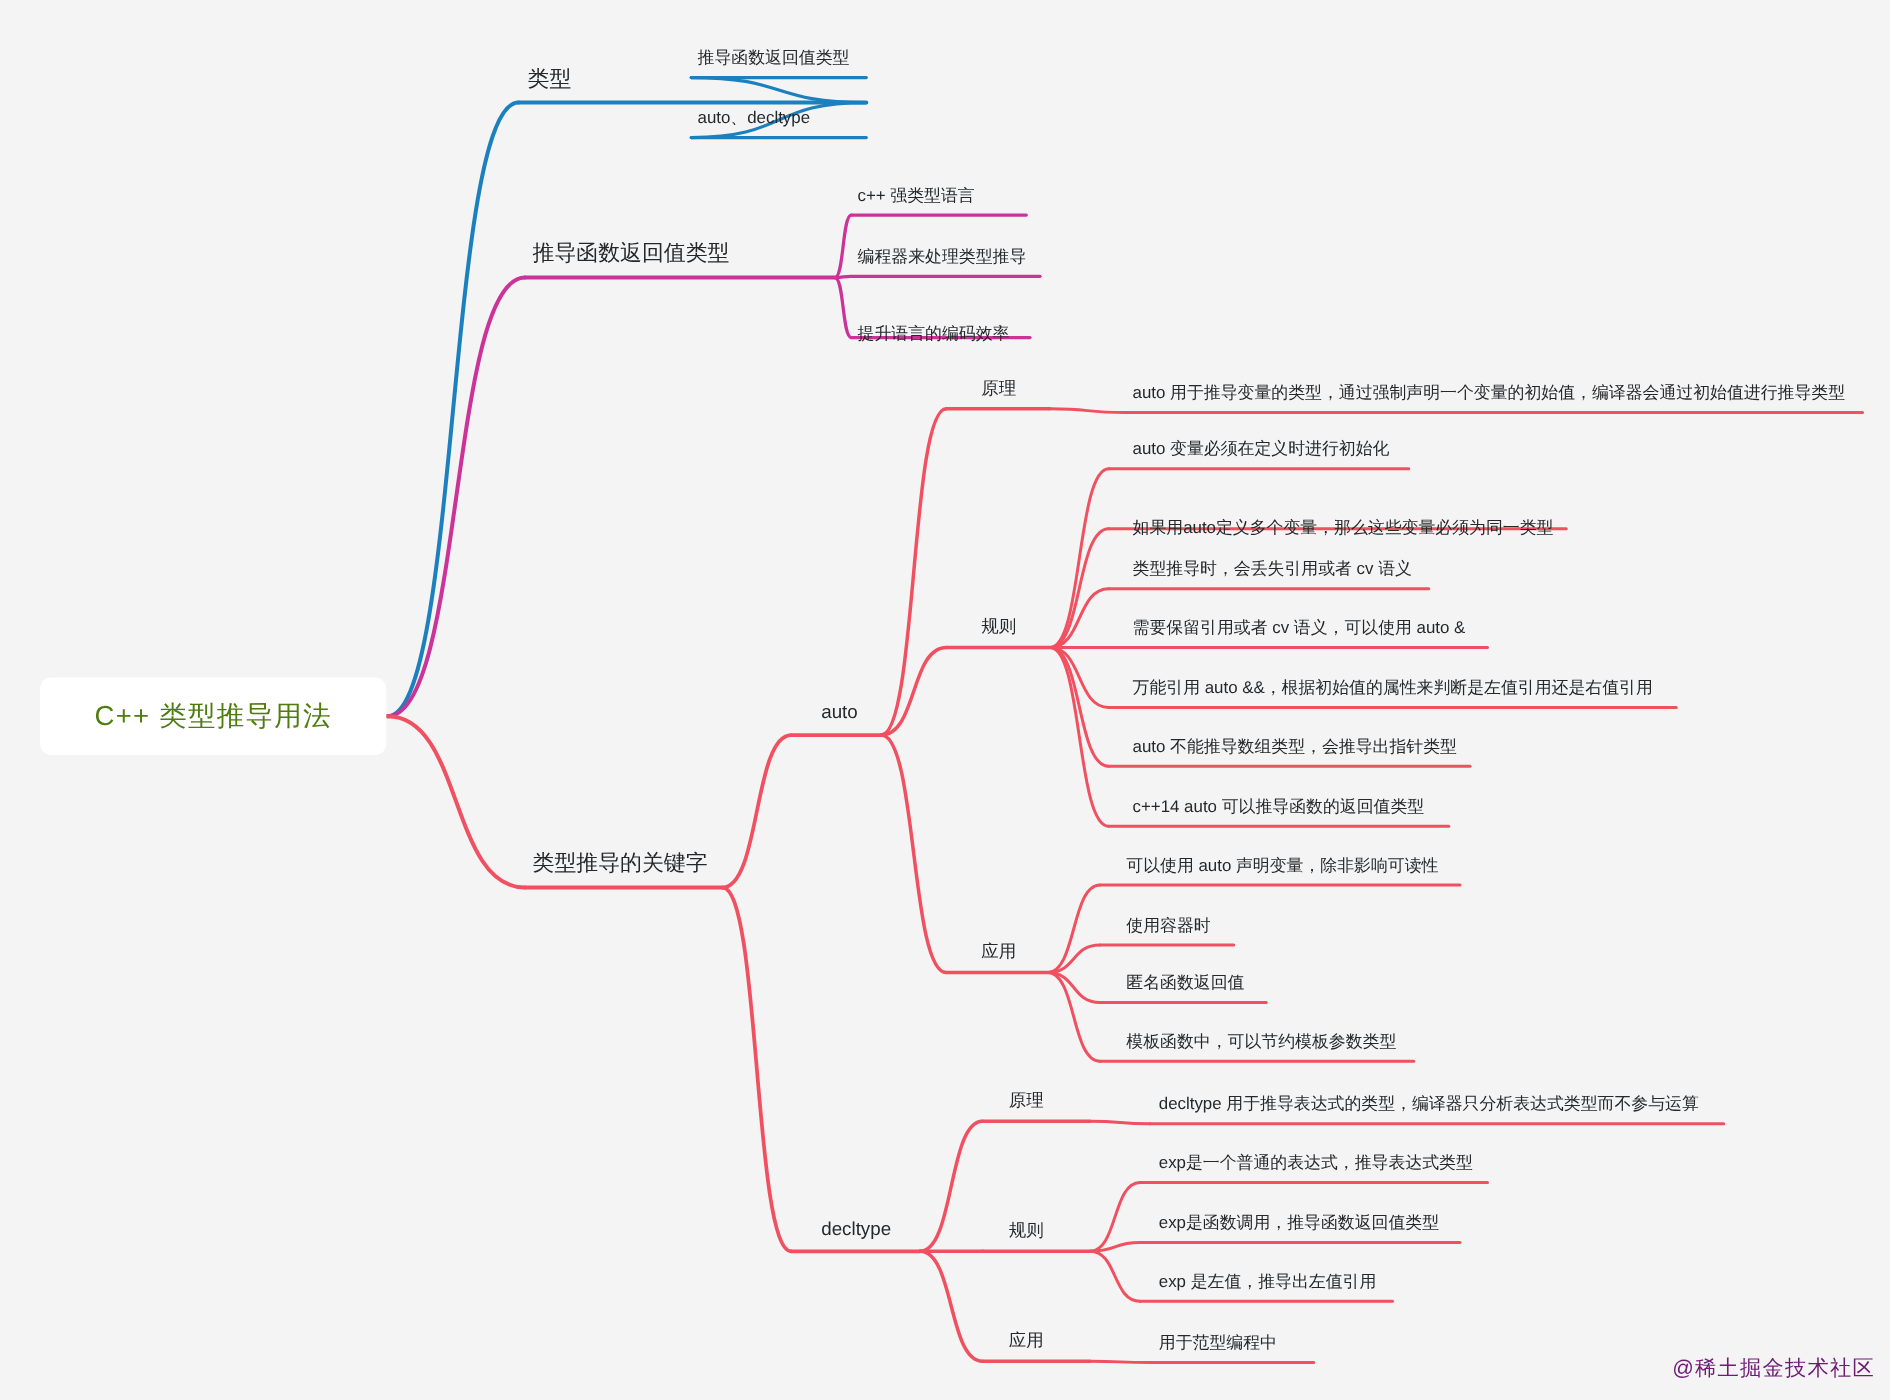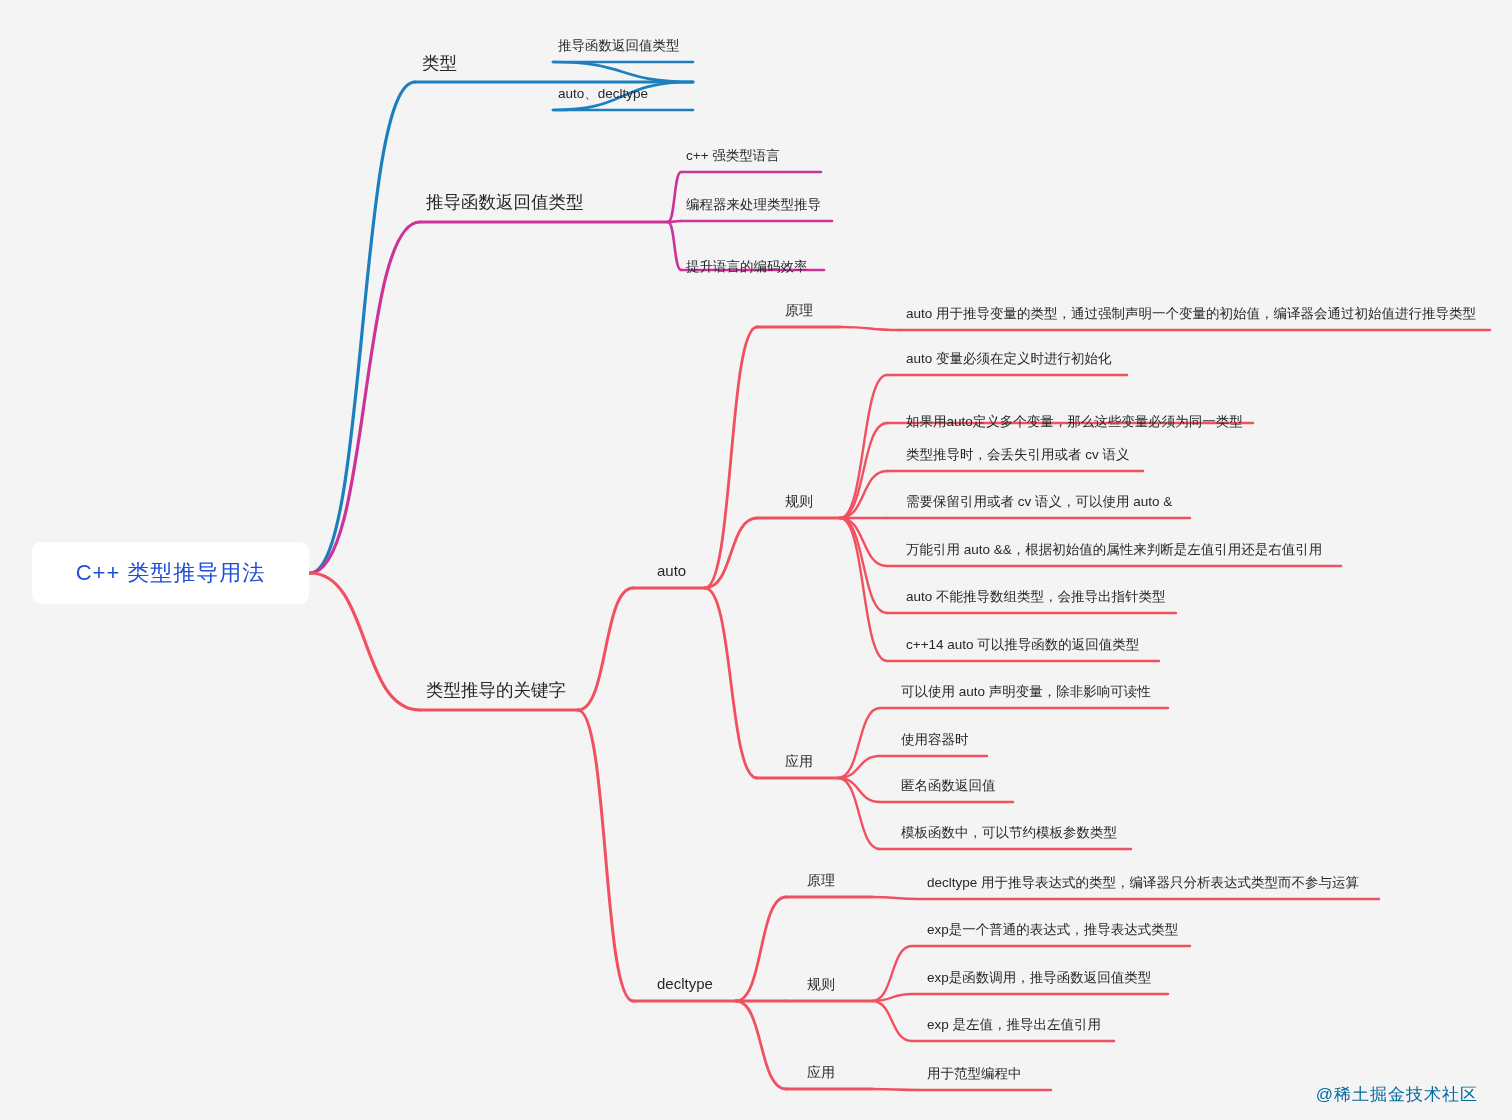--- a/index.html
+++ b/index.html
@@ -46,29 +46,29 @@
     top: 542px;
     width: 277px;
     height: 62px;
     background: #ffffff;
     border-radius: 9px;
     display: flex;
     align-items: center;
     justify-content: center;
     font-size: 22px;
     letter-spacing: 1px;
-    color: #1d4ed8;
+    color: #4d7c0f;
     box-shadow: 0 0 0 rgba(0,0,0,0);
   }
   #watermark {
     position: absolute;
-    right: 34px;
+    right: 12px;
     bottom: 14px;
     font-size: 17px;
-    color: #0369a1;
+    color: #701a75;
     letter-spacing: 1px;
     user-select: none;
   }
 </style>
 </head>
 <body>
 
 <div id="mindmap-canvas">
 
   <svg id="edges-svg" viewBox="0 0 1512 1120">

